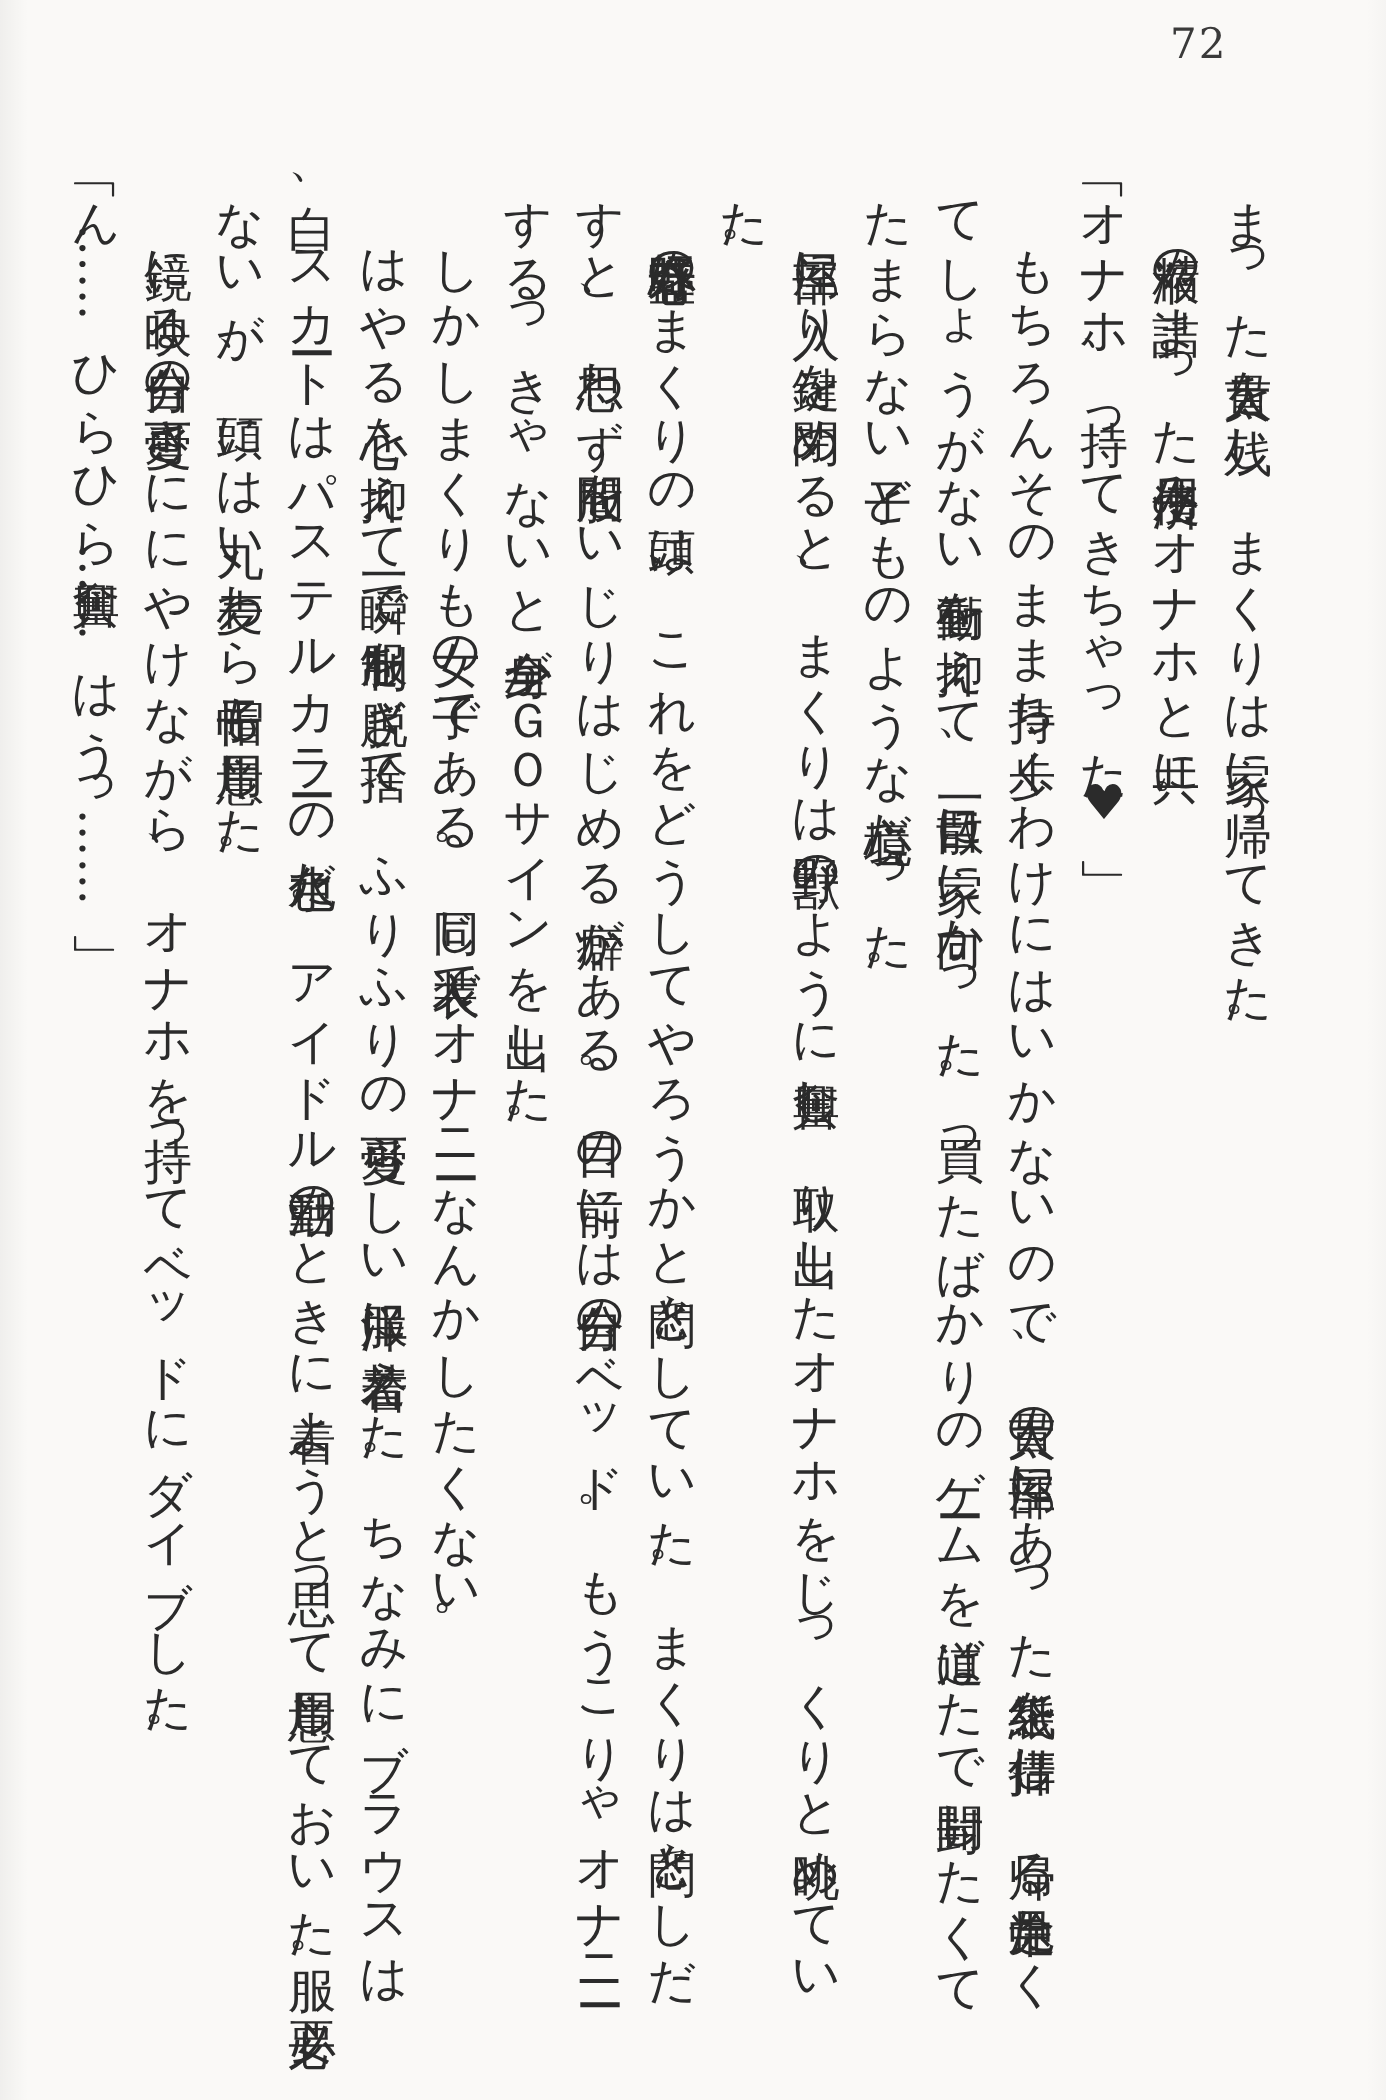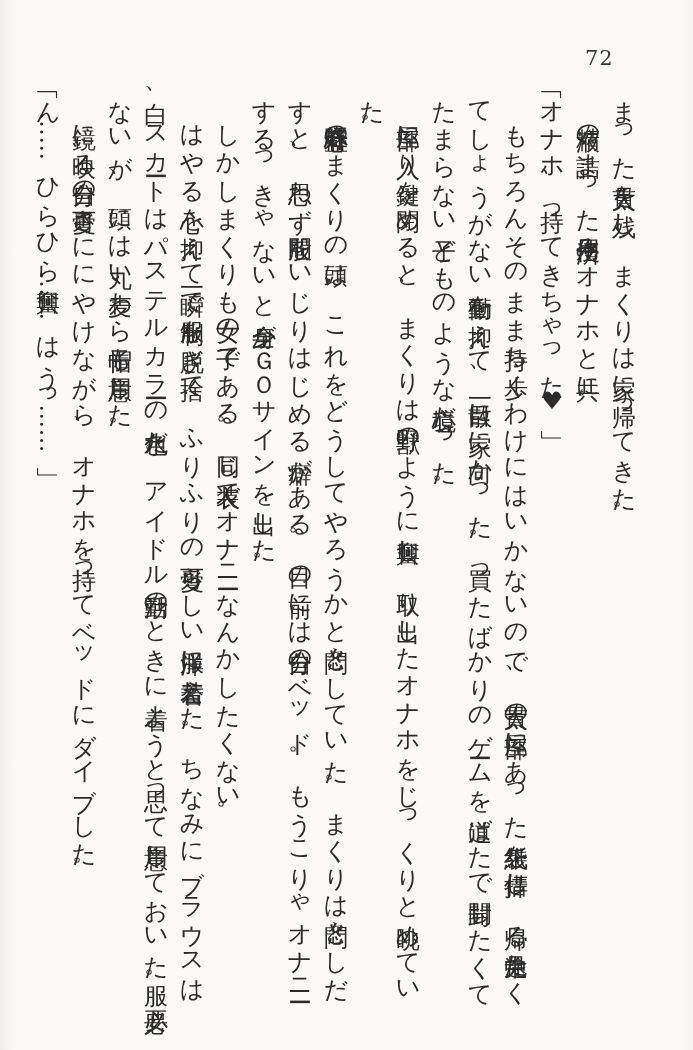--- a/index.html
+++ b/index.html
@@ -23,21 +23,20 @@
       linear-gradient(to left, rgba(0,0,0,0.02), rgba(0,0,0,0) 10px),
       #faf9f7;
   }
   .page-number {
     position: absolute;
     top: 10px;
     left: 585px;
     font-size: 21px;
     color: #3a3a3a;
     letter-spacing: 1px;
-    margin-top: 36px;
   }
   .text-block {
     position: absolute;
     top: 84px;
     left: 30px;
     width: 612px;
     height: 916px;
     writing-mode: vertical-rl;
     text-orientation: mixed;
     font-size: 24px;

